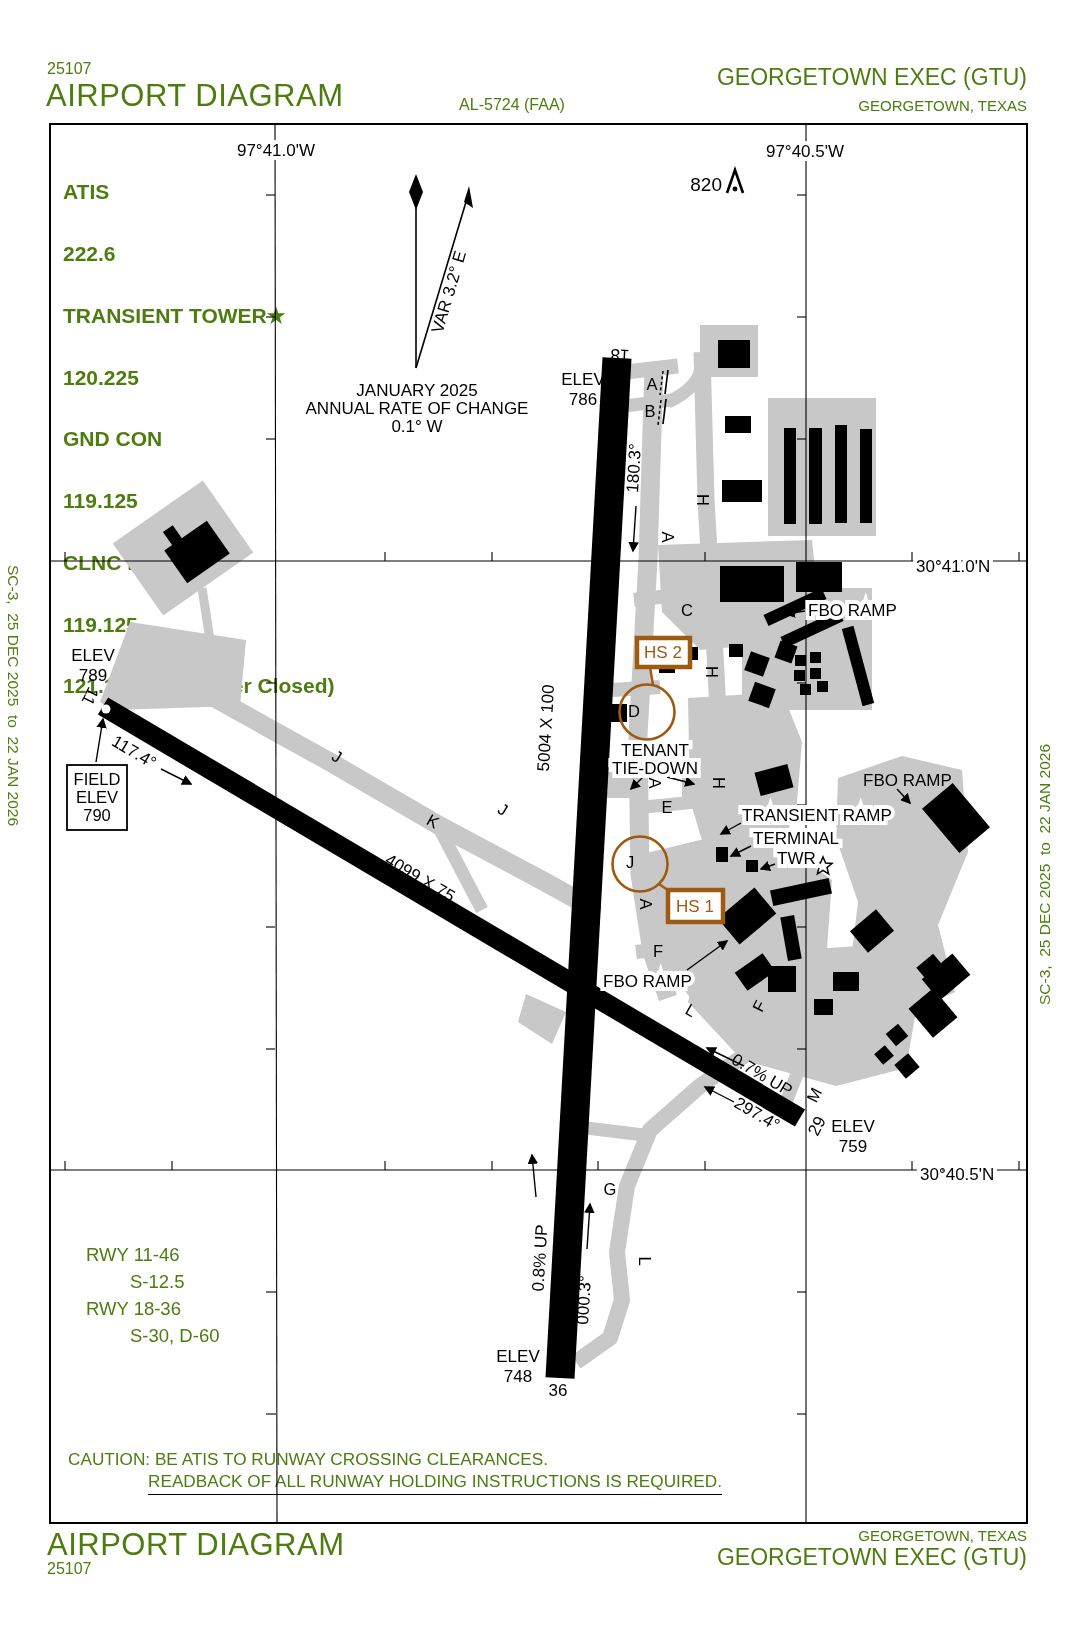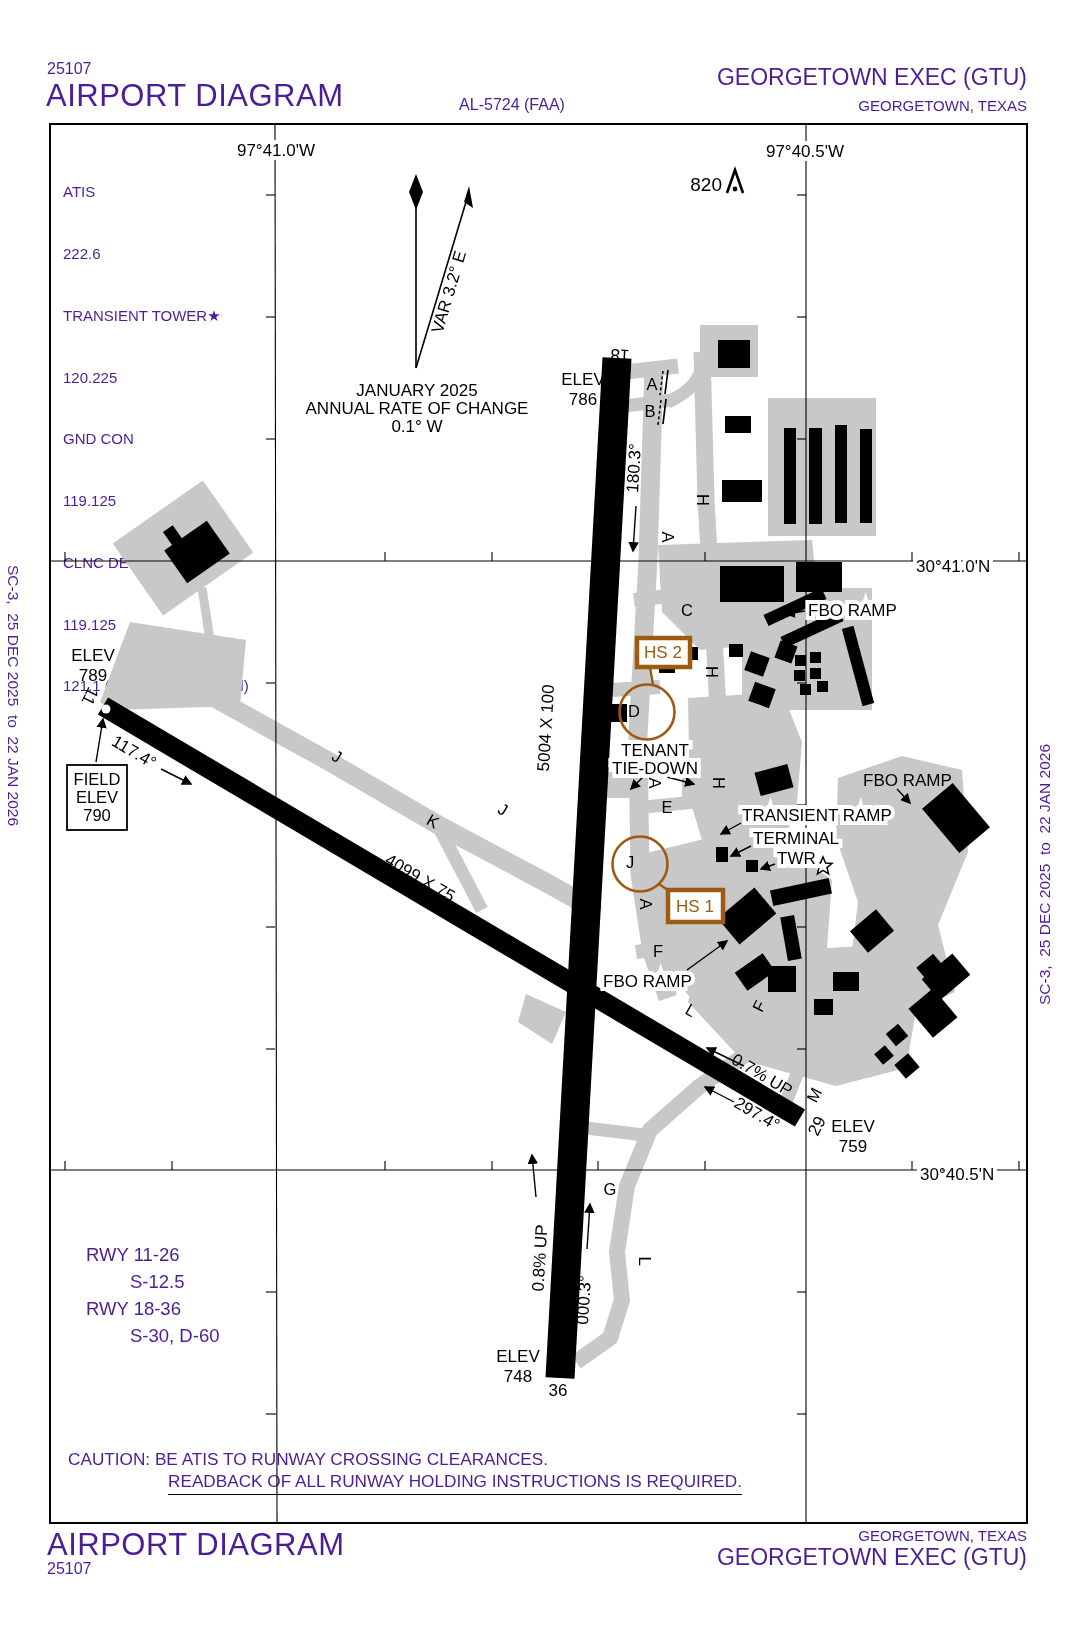--- a/index.html
+++ b/index.html
@@ -1,29 +1,29 @@
 <!DOCTYPE html>
 <html><head>
 <meta charset="utf-8">
 <style>
   html,body{margin:0;padding:0;background:#fff;}
   #page{position:relative;width:1076px;height:1600px;background:#fff;overflow:hidden;
-        font-family:"Liberation Sans",sans-serif;color:#4c1d95;}
+        font-family:"Liberation Sans",sans-serif;color:#4d7c0f;}
   #map{position:absolute;left: 0;top:0;width:1076px;height:1650px;}
   .abs{position:absolute;}
   .hdr-num{left:47px;top:60px;font-size:16px;}
   .hdr-title{left:46px;top:78px;font-size:31px;letter-spacing:.5px;}
   .hdr-al{left:512px;top:96px;font-size:16px;transform:translateX(-50%);text-align:right;}
   .hdr-apt{right:49px;top:64px;font-size:23px;text-align:right;}
   .hdr-city{right:49px;top:97px;font-size:15px;text-align:right;}
-  .freqs{left:63px;top:141px;font-size:15px;line-height:20.6px;white-space:pre;}
+  .freqs{left:63px;top:141px;font-size:21px;line-height:20.6px;white-space:pre;font-weight:bold;}
   .rwydata{left:86px;top:1241px;font-size:18.5px;line-height:27px;}
   .rwydata .ind{padding-left:44px;}
   .caution{left:60px;top:1444px;background:#fff;padding:4px 8px;font-size:17.2px;line-height:22px;}
-  .caution .u{margin-left:100px;display:inline-block;border-bottom:1.7px solid #000;padding-bottom:2px;}
+  .caution .u{margin-left:80px;display:inline-block;border-bottom:1.7px solid #000;padding-bottom:2px;}
   .ftr-title{left:47px;top:1527px;font-size:31px;letter-spacing:.5px;}
   .ftr-num{left:47px;top:1560px;font-size:16px;}
   .ftr-city{right:49px;top:1527px;font-size:15px;text-align:right;}
   .ftr-apt{right:49px;top:1544px;font-size:23px;text-align:right;}
   .marginL{left:4px;top:565px;height:440px;writing-mode:vertical-rl;font-size:15.5px;white-space:pre;}
   .marginR{left:1036px;top:565px;height:440px;writing-mode:vertical-rl;transform:rotate(180deg);font-size:15.5px;white-space:pre;}
   .t{font-family:"Liberation Sans",sans-serif;fill:#000;font-size:17px;}
   .t16{font-size:16.5px;}
   .t19{font-size:19px;}
   .halo{stroke:#fff;stroke-width:8px;paint-order:stroke;}
@@ -49,21 +49,21 @@
     <div>TRANSIENT TOWER★</div>
     <div>120.225</div>
     <div>GND CON</div>
     <div>119.125</div>
     <div>CLNC DEL</div>
     <div>119.125</div>
     <div>121.1 (When Tower Closed)</div>
   </div>
 
   <div class="abs rwydata">
-    <div>RWY 11-26</div>
+    <div>RWY 11-46</div>
     <div class="ind">S-12.5</div>
     <div>RWY 18-36</div>
     <div class="ind">S-30, D-60</div>
   </div>
 
   <div class="abs caution">
     <div>CAUTION: BE ATIS TO RUNWAY CROSSING CLEARANCES.</div>
     <div class="u">READBACK OF ALL RUNWAY HOLDING INSTRUCTIONS IS REQUIRED.</div>
   </div>
 

